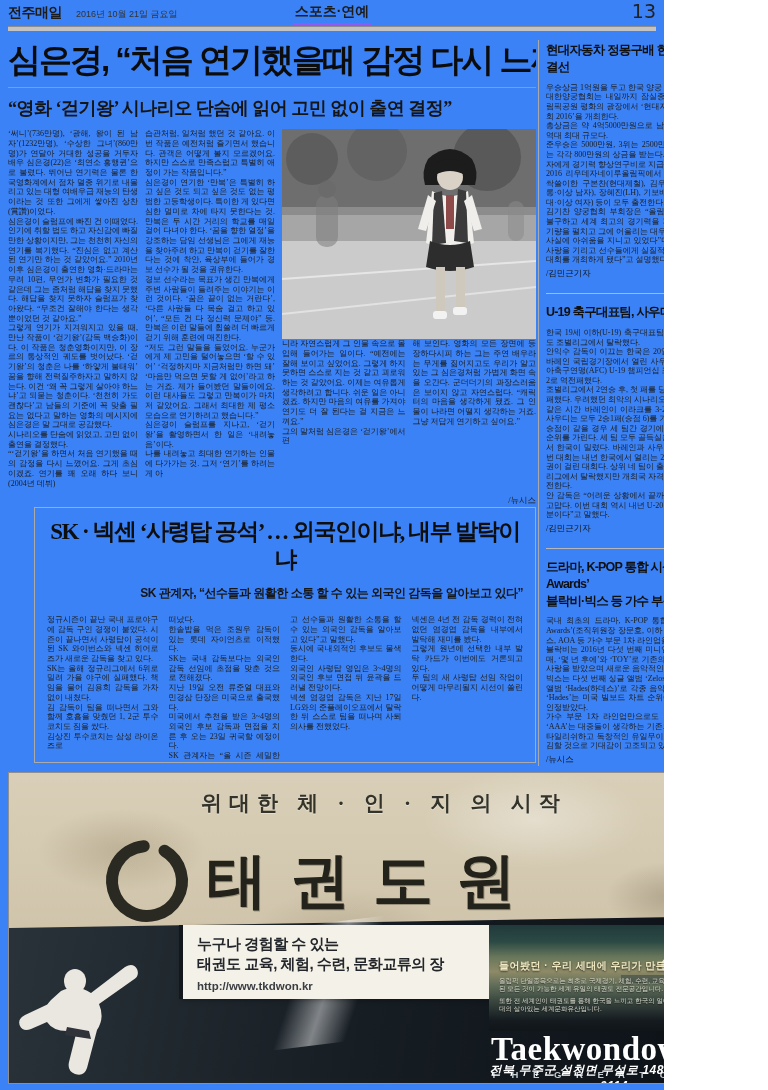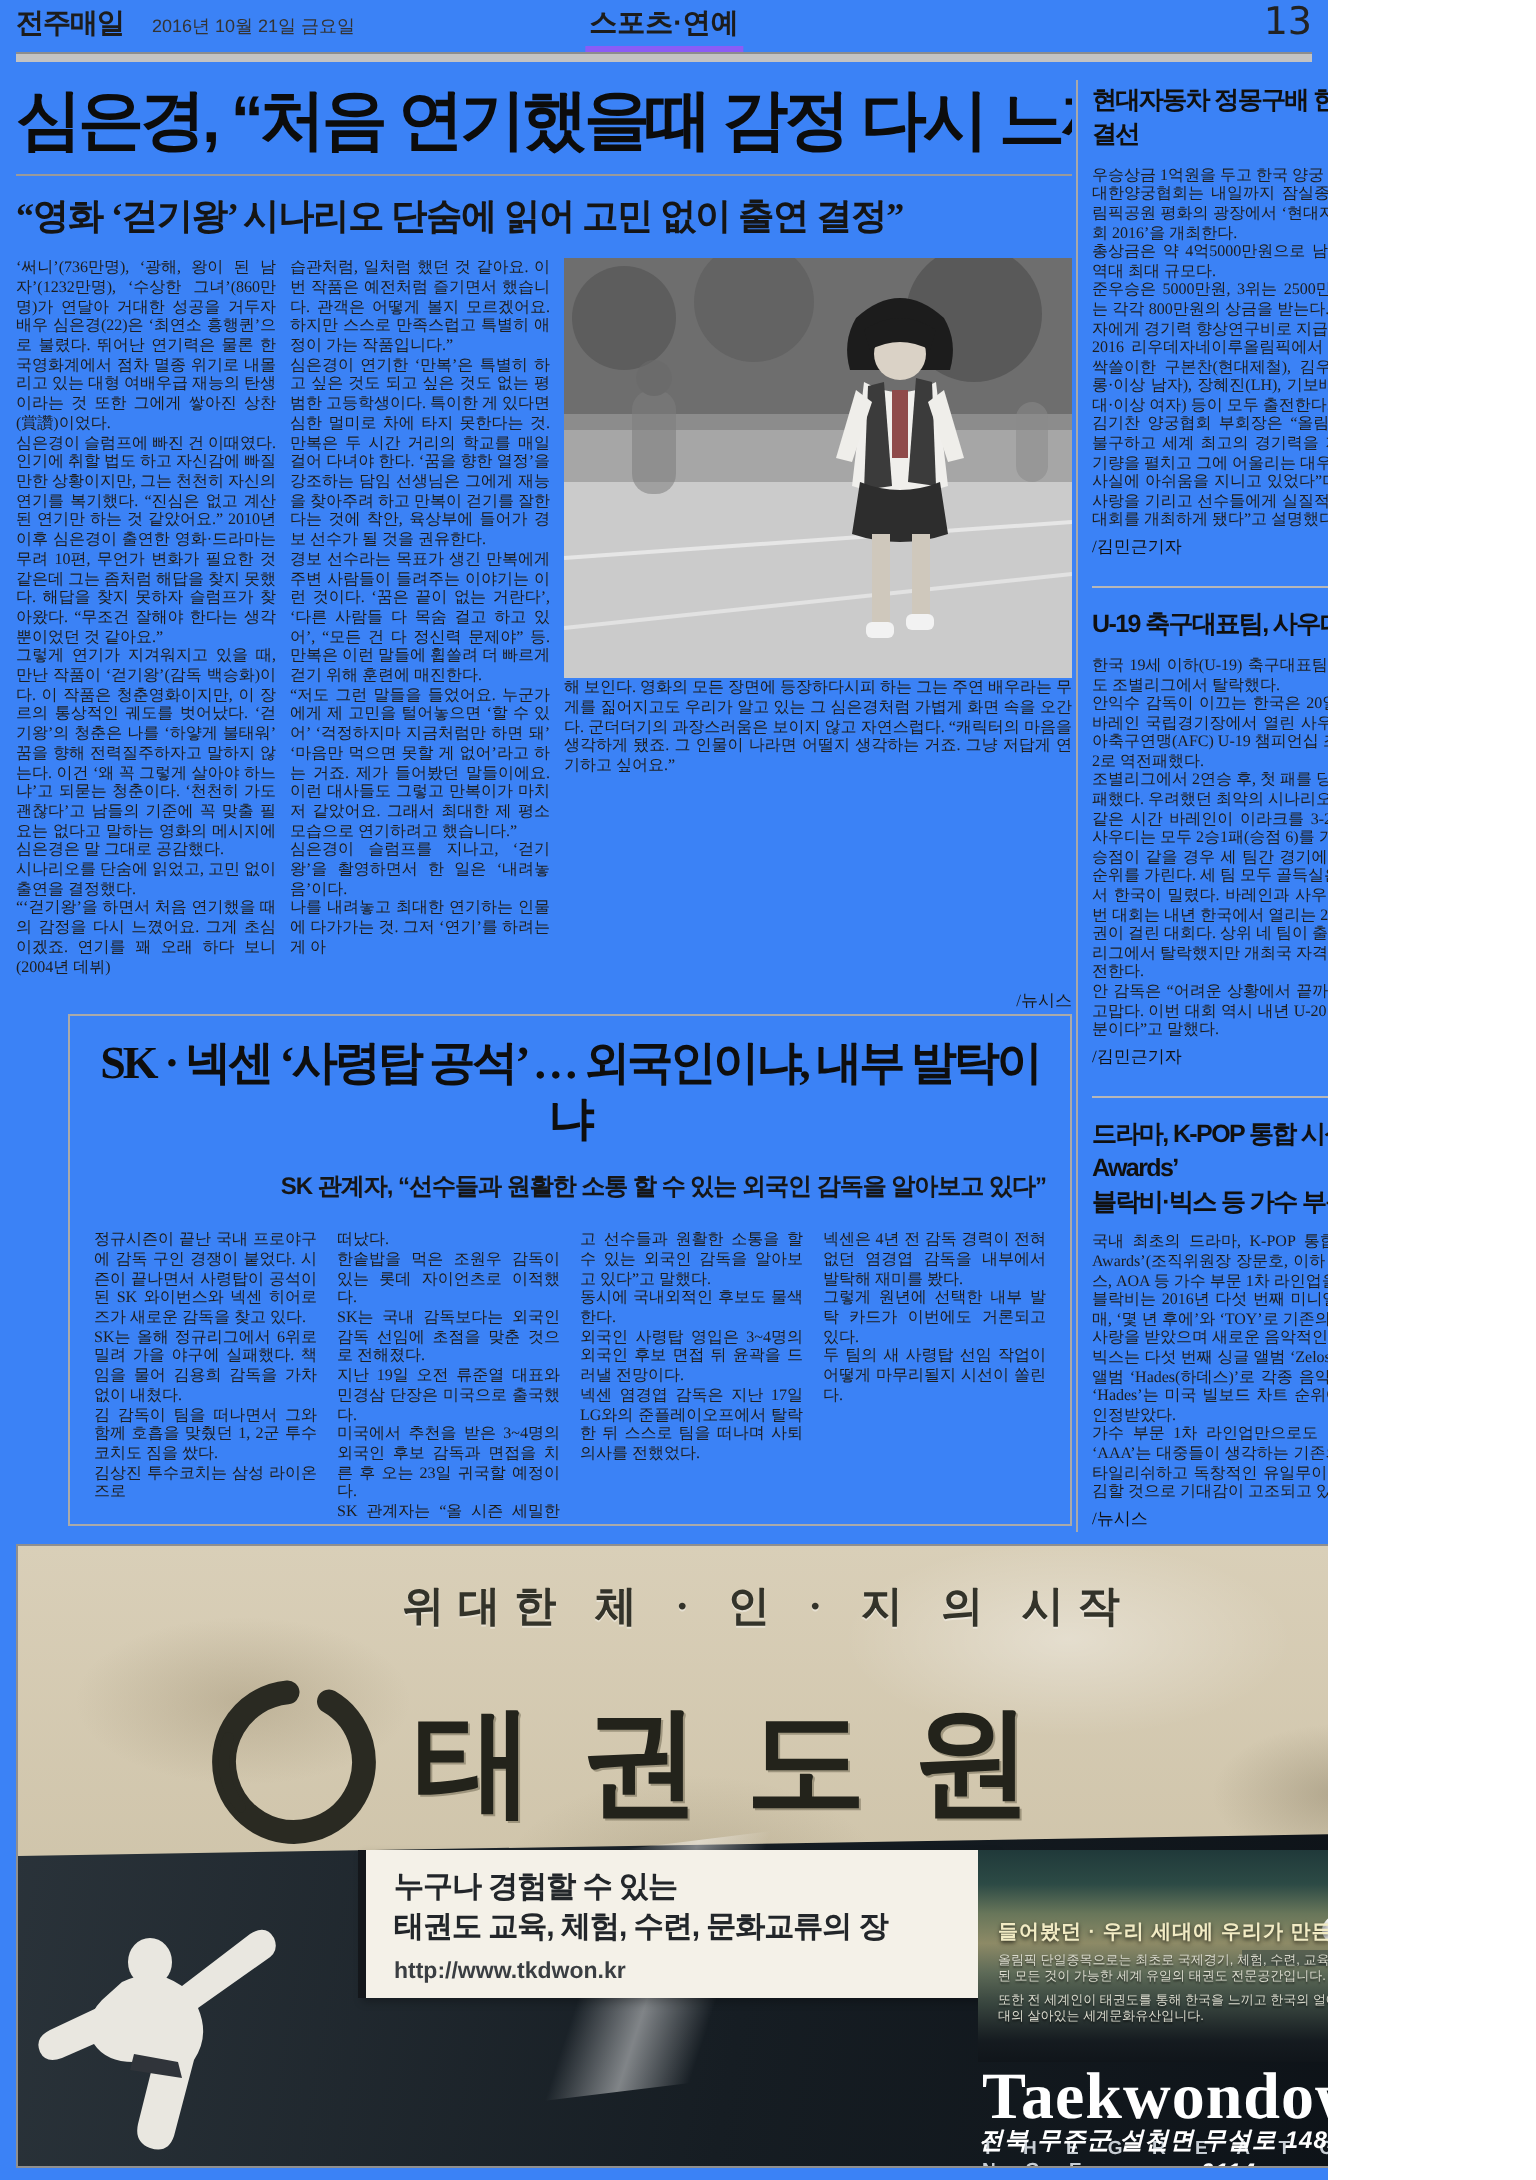--- a/index.html
+++ b/index.html
@@ -5,21 +5,21 @@
   html,body{margin:0;padding:0;background:#ffffff;}
   .page{position:relative;width:664px;height:1090px;background:#3b82f6;overflow:hidden;
         font-family:"Liberation Serif","DejaVu Serif",serif;color:#1c1c1c;}
 
   
   .masthead{position:absolute;left:8px;right:8px;top:3px;height:22px;}
   .paper-name{font-family:"Liberation Sans","DejaVu Sans",sans-serif;font-weight:900;font-size:14px;letter-spacing:-0.5px;}
   .issue-date{font-family:"Liberation Sans","DejaVu Sans",sans-serif;font-size:9px;color:#333;margin-left:14px;}
   .section-name{position:absolute;left:50%;top:0;transform:translateX(-50%);
         font-family:"Liberation Sans","DejaVu Sans",sans-serif;font-weight:900;font-size:14px;
-        border-bottom:8px solid #8b5cf6;padding:0 2px 2px;}
+        border-bottom:2px solid #8b5cf6;padding:0 2px 2px;}
   .page-number{position:absolute;right:0;top:-3px;font-family:"DejaVu Sans","Liberation Sans",sans-serif;font-size:19px;color:#222;}
   .top-rule{position:absolute;left:8px;right:8px;top:26px;height:4px;background:#c3c3c3;border-top:1px solid #8d8d8d;}
 
   
   .main-article{position:absolute;left:8px;top:39px;width:528px;height:465px;overflow:hidden;}
   .main-headline{margin:0;font-family:"Liberation Sans","DejaVu Sans",sans-serif;
         font-weight:900;font-size:33px;line-height:1.25;letter-spacing:-2px;white-space:nowrap;overflow:hidden;color:#0c0c0c;}
   .headline-rule{border:none;border-top:1px solid #9a9a9a;margin:7px 0 0;}
   .main-subhead{margin-top:8px;font-weight:700;font-size:18px;letter-spacing:-0.5px;color:#151515;}
   .main-body{margin-top:9px;display:flex;gap:7px;height:378px;}
@@ -163,20 +163,24 @@
               <rect x="174" y="138" width="9" height="42" fill="#cfc8bc"></rect>
               <rect x="151" y="182" width="14" height="8" rx="3" fill="#f2f2f2"></rect>
               <rect x="171" y="178" width="14" height="8" rx="3" fill="#f2f2f2"></rect>
               <path d="M146 66 l-10 34 8 2 10 -30 z" fill="#efeeea"></path>
               <path d="M190 66 l10 34 -8 2 -10 -30 z" fill="#efeeea"></path>
             </g>
           </svg>
         </div>
         <div class="cols34">
           <div class="mcol34">
+            <div class="bodytext">니라 자연스럽게 그 인물 속으로 몰입해 들어가는 일이다. “예전에는 잘해 보이고 싶었어요. 그렇게 하지 못하면 스스로 지는 것 같고 괴로워하는 것 같았어요. 이제는 여유롭게 생각하려고 합니다. 쉬운 일은 아니겠죠. 하지만 마음의 여유를 가져야 연기도 더 잘 된다는 걸 지금은 느껴요.”
+그의 말처럼 심은경은 ‘걷기왕’에서 편</div>
+          </div>
+          <div class="mcol34">
             <div class="bodytext">해 보인다. 영화의 모든 장면에 등장하다시피 하는 그는 주연 배우라는 무게를 짊어지고도 우리가 알고 있는 그 심은경처럼 가볍게 화면 속을 오간다. 군더더기의 과장스러움은 보이지 않고 자연스럽다. “캐릭터의 마음을 생각하게 됐죠. 그 인물이 나라면 어떨지 생각하는 거죠. 그냥 저답게 연기하고 싶어요.”</div>
             <div class="main-byline">/뉴시스</div>
           </div>
         </div>
       </div>
     </div>
   </section>
 
   <div class="v-divider"></div>
 

